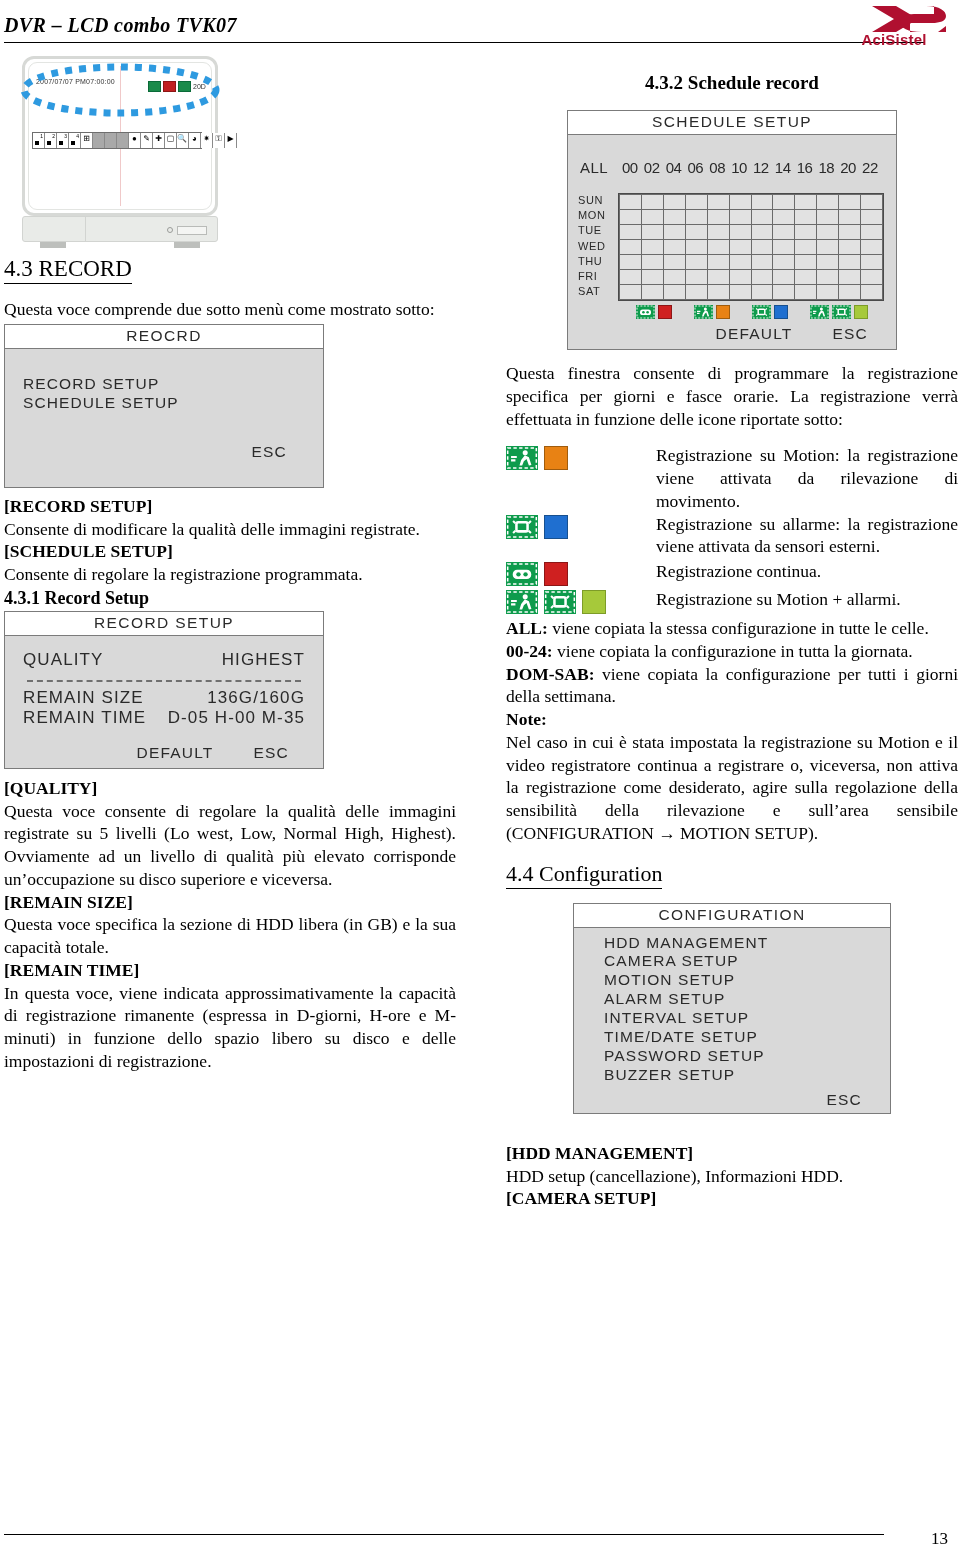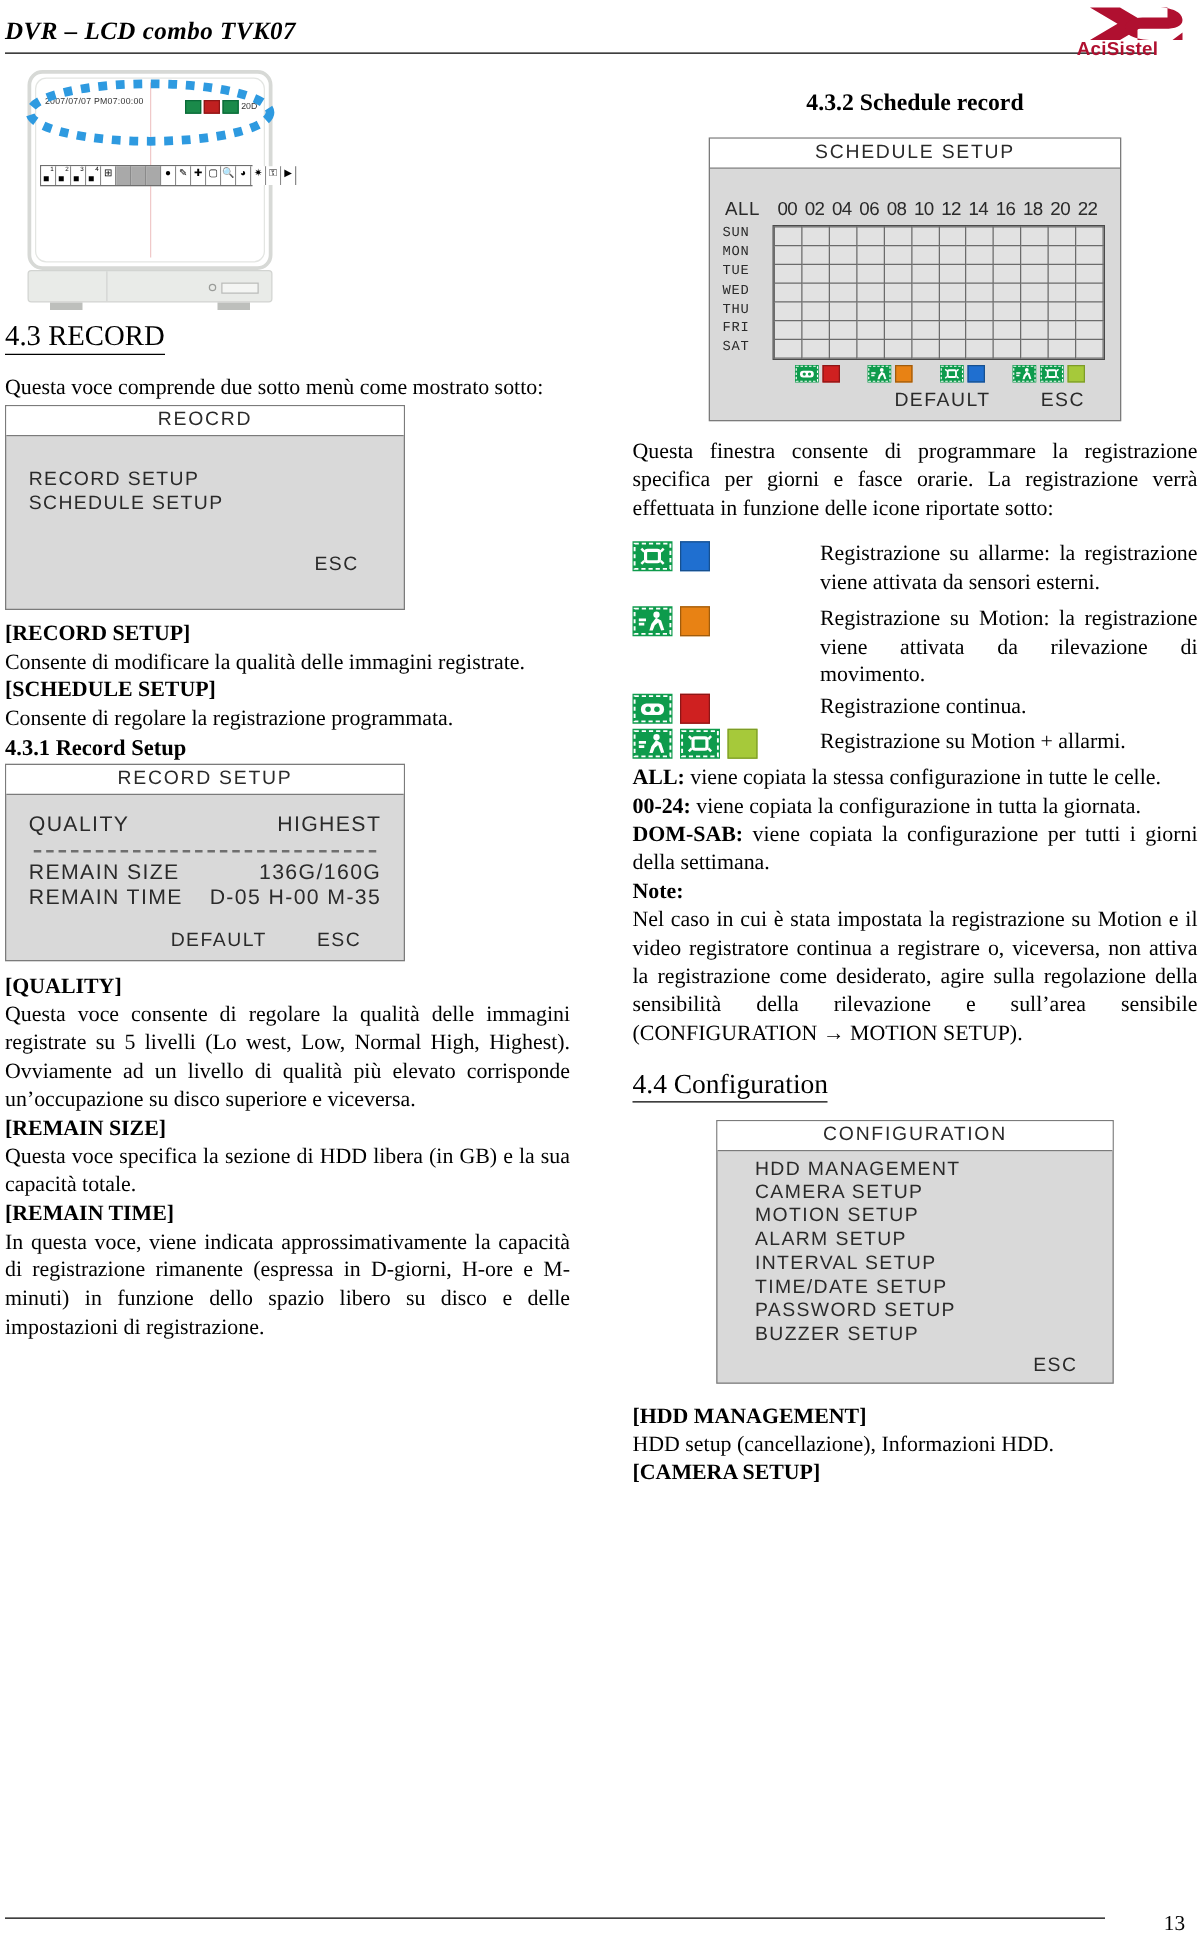--- a/index.html
+++ b/index.html
@@ -193,21 +193,21 @@
   .sched-wrap{position:relative;padding:10px 12px 4px 10px;}
   .sched-hours{
     display:flex;margin-left:44px;
   }
   .sched-hours span{
     width:24.5px;text-align:left;font-size:15px;letter-spacing:-0.5px;
   }
   .sched-all{
     position:absolute;left:12px;top:10px;font-size:15px;letter-spacing:.4px;
   }
-  .sched-grid{display:flex;margin-top:4px;font-family:Liberation Mono, monospace;}
+  .sched-grid{display:flex;margin-top:17px;}
   .sched-days{
     width:44px;display:flex;flex-direction:column;
   }
   .sched-days span{
     height:15.2px;line-height:15.2px;font-size:11px;letter-spacing:.6px;text-align:left;
   }
   .sched-cells{
     border:1.2px solid #4a4a4a;border-collapse:collapse;background:#e2e2e2;
   }
   .sched-cells table{border-collapse:collapse;}
@@ -604,47 +604,47 @@
         <span>ESC</span>
       </div>
     </div>
   </div>
 
   <p class="body" style="margin-top:12px">Questa finestra consente di programmare la registrazione specifica per giorni e fasce orarie. La registrazione verrà effettuata in funzione delle icone riportate sotto:</p>
 
   
   <div class="iconlist" style="margin-top:14px">
 
-    <div class="iconlist-row">
-      <div class="iconlist-icons">
-        <span class="ic ic-lg">
-          <svg width="32" height="24" viewBox="0 0 19 14">
-              <rect x="1" y="1" width="17" height="12" fill="none" stroke="#ffffff" stroke-width="0.9" stroke-dasharray="2 1.4"></rect>
-              <rect x="6.2" y="4.2" width="6.6" height="5.4" rx="1" fill="none" stroke="#ffffff" stroke-width="1.5"></rect>
-              <path d="M4.2 3.4 L5.6 4.8 M14.8 3.4 L13.4 4.8 M4.2 10.6 L5.6 9.2 M14.8 10.6 L13.4 9.2" stroke="#ffffff" stroke-width="1.2"></path>
-            </svg>
-        </span>
-        <span class="swatch sw-lg sw-blue"></span>
-      </div>
-      <div class="iconlist-text">Registrazione su allarme: la registrazione viene attivata da sensori esterni.</div>
-    </div>
-
     <div class="iconlist-row" style="margin-top:6px">
       <div class="iconlist-icons">
         <span class="ic ic-lg">
           <svg width="32" height="24" viewBox="0 0 19 14">
               <rect x="1" y="1" width="17" height="12" fill="none" stroke="#ffffff" stroke-width="0.9" stroke-dasharray="2 1.4"></rect>
               <path d="M3 6.4 L6.4 6.4 M3 8.4 L5.6 8.4" stroke="#ffffff" stroke-width="1.3"></path>
               <circle cx="11.4" cy="3.9" r="1.5" fill="#ffffff"></circle>
               <path d="M11.2 5.3 L9 8.2 L8 11.4 L9.6 11.4 L10.6 8.9 L12.2 7.6 L13.6 11.4 L15.1 11.2 L13.6 6.6 Z" fill="#ffffff"></path>
             </svg>
         </span>
         <span class="swatch sw-lg sw-orange"></span>
       </div>
       <div class="iconlist-text">Registrazione su Motion: la registrazione viene attivata da rilevazione di movimento.</div>
+    </div>
+
+    <div class="iconlist-row">
+      <div class="iconlist-icons">
+        <span class="ic ic-lg">
+          <svg width="32" height="24" viewBox="0 0 19 14">
+              <rect x="1" y="1" width="17" height="12" fill="none" stroke="#ffffff" stroke-width="0.9" stroke-dasharray="2 1.4"></rect>
+              <rect x="6.2" y="4.2" width="6.6" height="5.4" rx="1" fill="none" stroke="#ffffff" stroke-width="1.5"></rect>
+              <path d="M4.2 3.4 L5.6 4.8 M14.8 3.4 L13.4 4.8 M4.2 10.6 L5.6 9.2 M14.8 10.6 L13.4 9.2" stroke="#ffffff" stroke-width="1.2"></path>
+            </svg>
+        </span>
+        <span class="swatch sw-lg sw-blue"></span>
+      </div>
+      <div class="iconlist-text">Registrazione su allarme: la registrazione viene attivata da sensori esterni.</div>
     </div>
 
     <div class="iconlist-row" style="margin-top:2px">
       <div class="iconlist-icons">
         <span class="ic ic-lg">
           <svg width="32" height="24" viewBox="0 0 19 14">
               <rect x="1" y="1" width="17" height="12" fill="none" stroke="#ffffff" stroke-width="0.9" stroke-dasharray="2 1.4"></rect>
               <rect x="4" y="4.5" width="11" height="5.5" rx="2.6" fill="#ffffff"></rect>
               <circle cx="7.4" cy="7.2" r="1.3" fill="#0e9b4c"></circle>
               <circle cx="11.6" cy="7.2" r="1.3" fill="#0e9b4c"></circle>
@@ -695,19 +695,19 @@
       <div class="osd-item">MOTION SETUP</div>
       <div class="osd-item">ALARM SETUP</div>
       <div class="osd-item">INTERVAL SETUP</div>
       <div class="osd-item">TIME/DATE SETUP</div>
       <div class="osd-item">PASSWORD SETUP</div>
       <div class="osd-item">BUZZER SETUP</div>
       <div class="osd-esc-only" style="margin-top:6px;padding-right:14px;">ESC</div>
     </div>
   </div>
 
-  <p class="body b" style="margin-top:14px">[HDD MANAGEMENT]</p>
+  <p class="body b" style="margin-top:28px">[HDD MANAGEMENT]</p>
   <p class="body">HDD setup (cancellazione), Informazioni HDD.</p>
   <p class="body b">[CAMERA SETUP]</p>
 </div>
 
 <div class="footer-rule"></div>
 <div class="page-num">13</div>
 
 </body></html>

